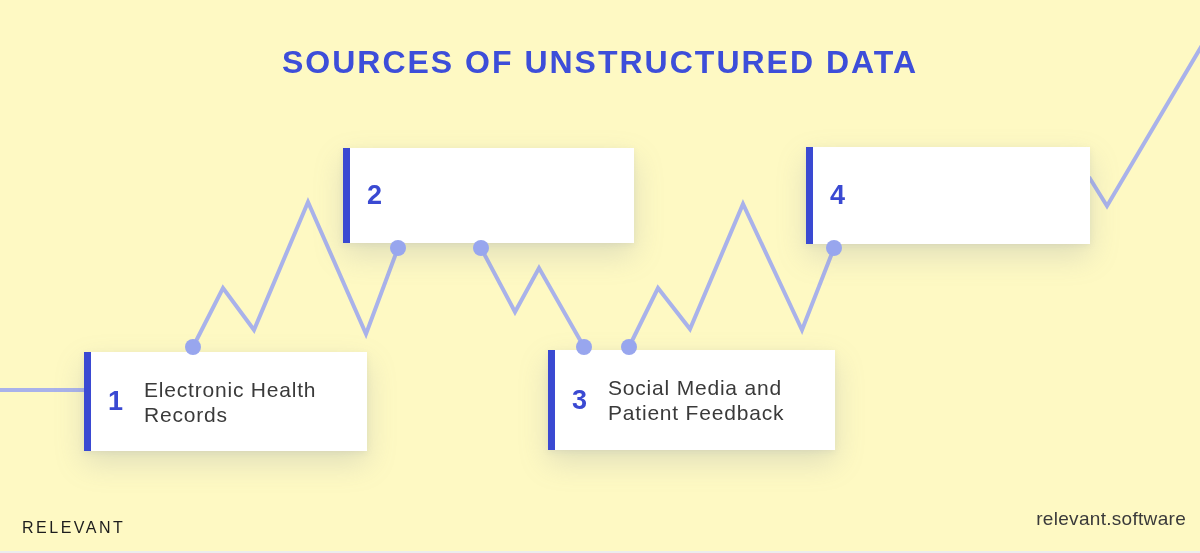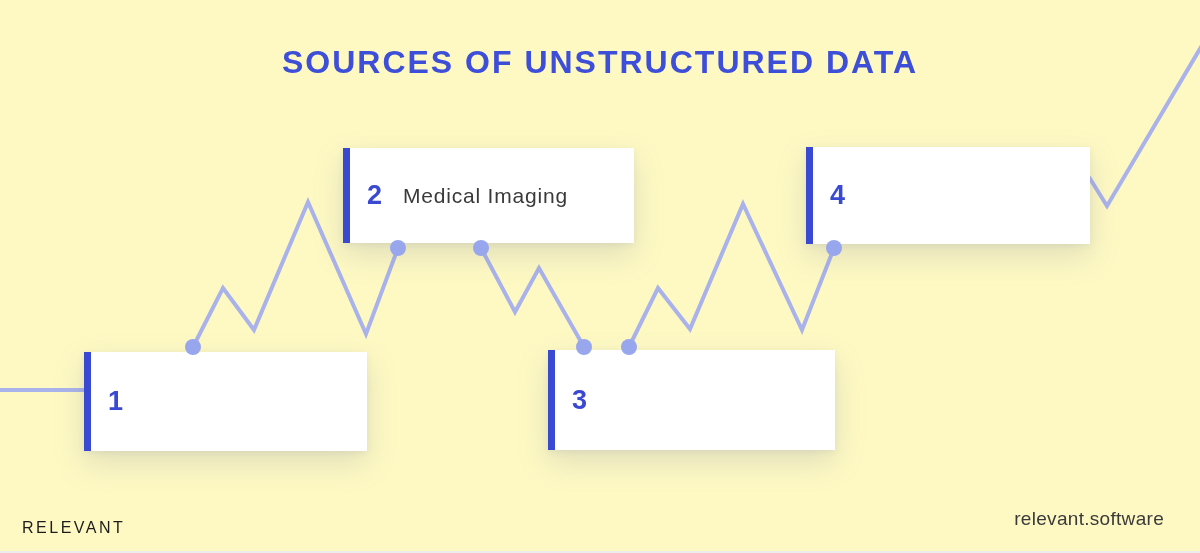--- a/index.html
+++ b/index.html
@@ -72,21 +72,21 @@
     position:absolute;
     left:22px;top:519px;
     z-index:4;
     font-size:16px;
     font-weight:400;
     letter-spacing:2.5px;
     color:var(--brand-text);
   }
   .website{
     position:absolute;
-    right:36px;top:508px;
+    right:14px;top:508px;
     z-index:4;
     font-size:19px;
     font-weight:400;
     letter-spacing:0.3px;
     color:var(--label-text);
   }
   .bottom-line{
     position:absolute;
     left:0;right:0;bottom:0;
     height:2px;
@@ -105,31 +105,34 @@
       <polyline points="-4,390 90,390" fill="none" stroke="#a9b2ea" stroke-width="4" stroke-linejoin="miter"></polyline>
       <polyline points="193,347 223,288 254,330 308,202 366,334 398,248" fill="none" stroke="#a9b2ea" stroke-width="4" stroke-linejoin="miter"></polyline>
       <polyline points="481,248 515,312 539,268 584,347" fill="none" stroke="#a9b2ea" stroke-width="4" stroke-linejoin="miter"></polyline>
       <polyline points="629,347 658,288 690,329 743,204 802,330 834,248" fill="none" stroke="#a9b2ea" stroke-width="4" stroke-linejoin="miter"></polyline>
       <polyline points="1089,177 1107,206 1204,42" fill="none" stroke="#a9b2ea" stroke-width="4" stroke-linejoin="miter"></polyline>
     </svg>
 
   <div class="card card-1">
     <span class="bar"></span>
     <span class="num">1</span>
+    <span class="label">Electronic Health
+Records</span>
   </div>
 
   <div class="card card-2">
     <span class="bar"></span>
     <span class="num">2</span>
-    <span class="label">Medical Imaging</span>
   </div>
 
   <div class="card card-3">
     <span class="bar"></span>
     <span class="num">3</span>
+    <span class="label">Social Media and
+Patient Feedback</span>
   </div>
 
   <div class="card card-4">
     <span class="bar"></span>
     <span class="num">4</span>
   </div>
 
   <svg class="layer" id="dot-layer" viewBox="0 0 1200 553">
       <circle cx="193" cy="347" r="8" fill="#98a6ee"></circle>
       <circle cx="398" cy="248" r="8" fill="#98a6ee"></circle>

